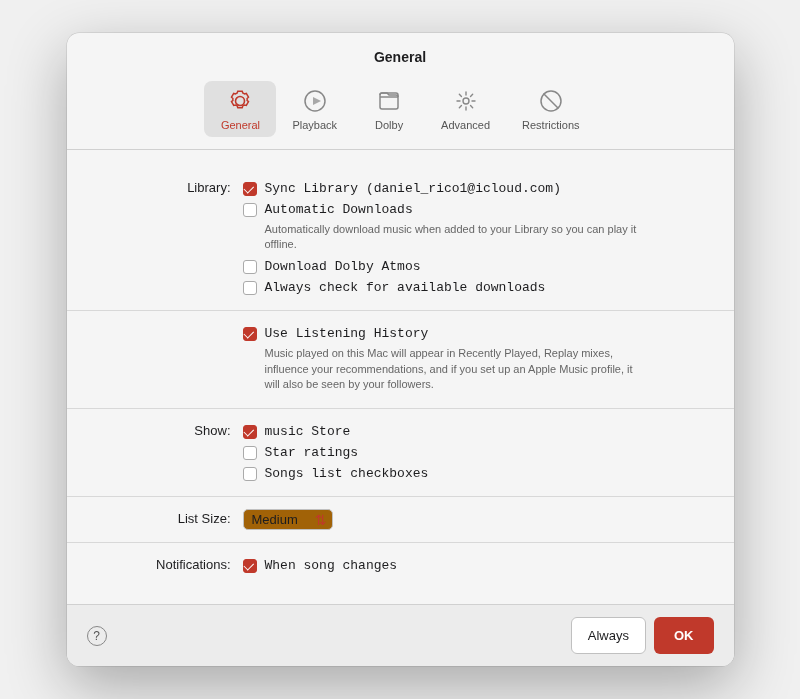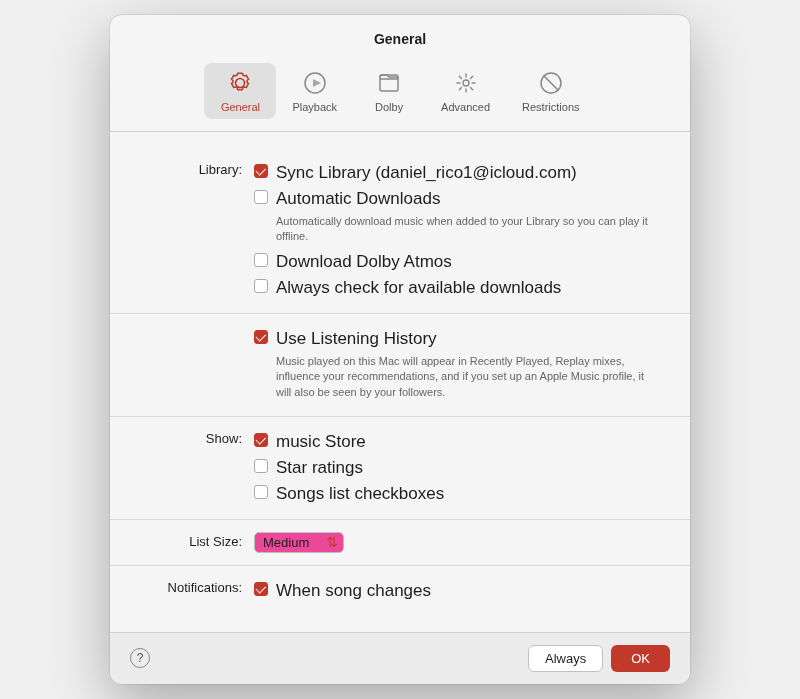--- a/index.html
+++ b/index.html
@@ -11,21 +11,21 @@
       align-items: center;
       justify-content: center;
       min-height: 100vh;
       font-size: 13px;
       color: #1d1d1f;
     }
 
     .dialog {
       background: #f5f5f5;
       border-radius: 12px;
-      width: 580px;
+      width: 667px;
       box-shadow: 0 20px 60px rgba(0,0,0,0.3), 0 0 0 0.5px rgba(0,0,0,0.15);
       overflow: hidden;
     }
 
     .dialog-title {
       text-align: center;
       font-size: 14px;
       font-weight: 600;
       padding: 16px 20px 8px;
       color: #1d1d1f;
@@ -87,20 +87,21 @@
     }
 
     .section:last-child {
       border-bottom: none;
     }
 
     .row {
       display: flex;
       align-items: flex-start;
       padding: 4px 24px;
+      margin-left: 32px;
     }
 
     .label-col {
       width: 120px;
       text-align: right;
       padding-right: 12px;
       font-size: 13px;
       font-weight: 500;
       color: #1d1d1f;
       flex-shrink: 0;
@@ -115,22 +116,23 @@
     }
 
     .check-row {
       display: flex;
       align-items: flex-start;
       gap: 8px;
       padding: 3px 0;
     }
 
     .check-row .check-text {
-      font-size: 17px;
-      color: #1d1d1f;
+      font-size: 13px;
+      color: #1d1d1f;
+      font-family: Liberation Mono, monospace;
     }
 
     .desc-text {
       font-size: 11px;
       color: #666;
       margin-left: 22px;
       margin-top: 2px;
       margin-bottom: 4px;
       line-height: 1.4;
       max-width: 380px;
@@ -160,21 +162,21 @@
       content: '';
       width: 8px;
       height: 5px;
       border-left: 1.5px solid white;
       border-bottom: 1.5px solid white;
       transform: rotate(-45deg) translateY(-1px);
       display: block;
     }
 
     .dropdown {
-      background: #ec4899;
+      background: #a16207;
       border: 1px solid #c0c0c0;
       border-radius: 5px;
       padding: 2px 24px 2px 8px;
       font-size: 13px;
       color: #1d1d1f;
       appearance: none;
       -webkit-appearance: none;
       cursor: pointer;
       position: relative;
       min-width: 90px;
@@ -232,23 +234,23 @@
       padding: 5px 16px;
       font-size: 13px;
       cursor: pointer;
       color: #1d1d1f;
     }
 
     .btn-ok {
       background: #c0392b;
       border: none;
       border-radius: 6px;
-      padding: 1px 20px;
-      font-size: 13px;
-      font-weight: 400;
+      padding: 11px 20px;
+      font-size: 13px;
+      font-weight: 700;
       cursor: pointer;
       color: white;
     }
 
     .no-label {
       width: 120px;
       flex-shrink: 0;
     }
   </style>
 </head>

